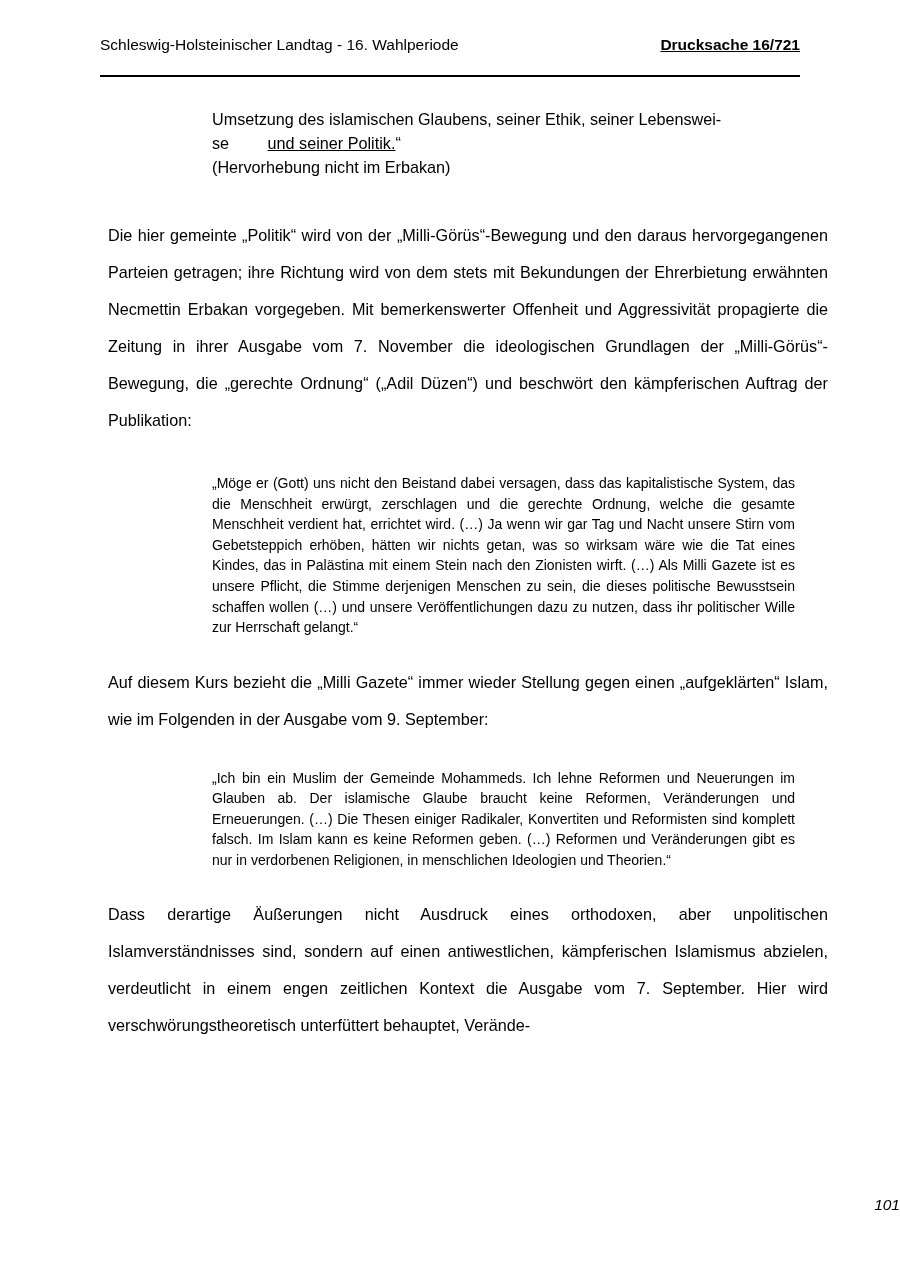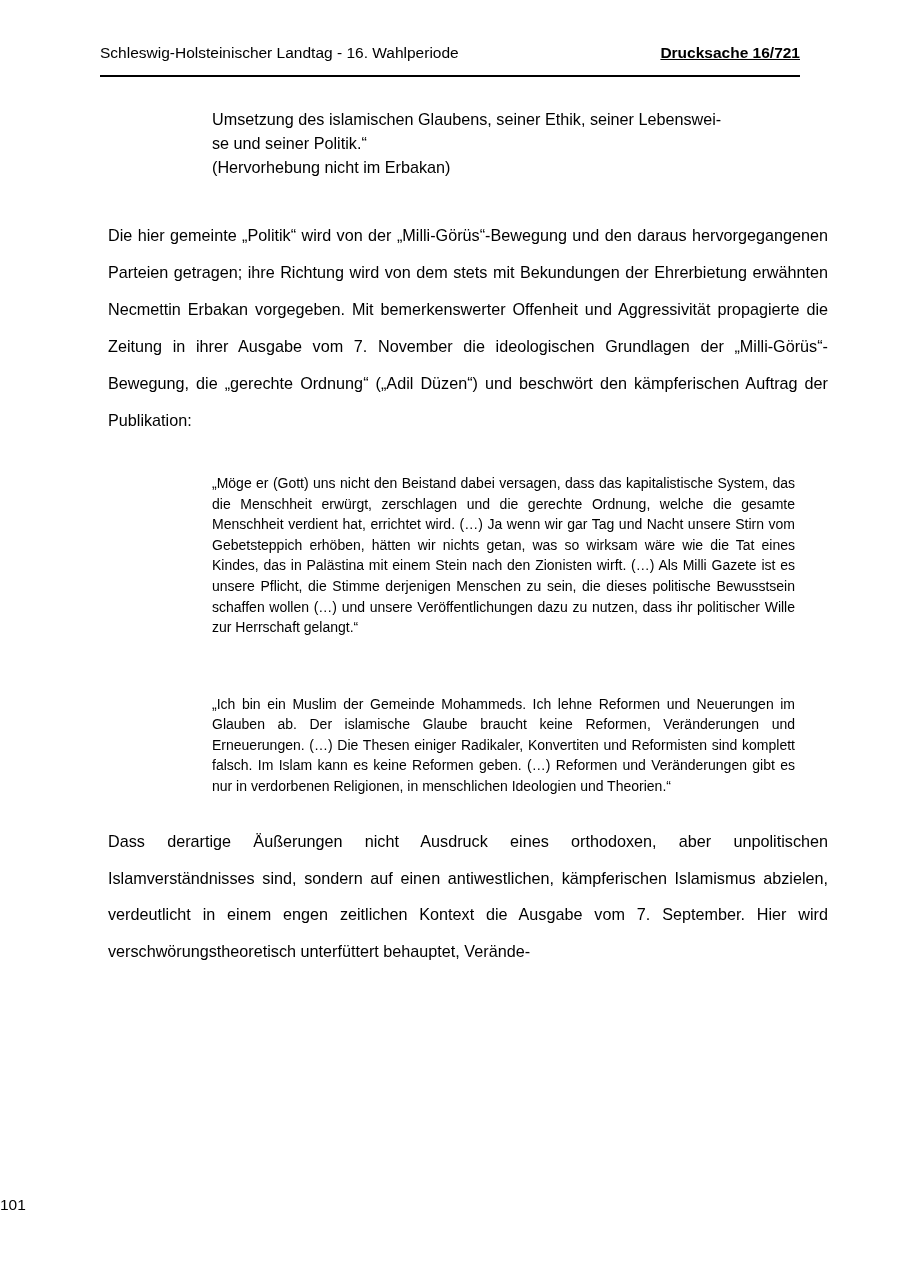--- a/index.html
+++ b/index.html
@@ -18,21 +18,21 @@
   .page {
     position: relative;
     width: 900px;
     height: 1273px;
     box-sizing: border-box;
   }
 
   
   .header {
     position: absolute;
-    top: 44px;
+    top: 36px;
     left: 100px;
     width: 700px;
     display: flex;
     align-items: baseline;
     justify-content: space-between;
     font-size: 15.5px;
   }
   .header-left {
     white-space: nowrap;
   }
@@ -84,34 +84,37 @@
   }
 
   .quote-top {
     margin-left: 212px;
     margin-right: 105px;
     font-size: 16.2px;
     line-height: 1.47;
   }
 
   .u {
+    text-decoration: underline;
+    margin-left: 34px;
   }
   .sp-26 { height: 26px; }
   .sp-30 { height: 30px; }
   .sp-34 { height: 34px; }
   .sp-38 { height: 38px; }
 
   
   .footer {
     position: absolute;
     top: 1196px;
     left: 0;
     width: 900px;
-    text-align: left;
+    text-align: right;
     font-size: 15.5px;
+    font-style: italic;
   }
 </style>
 </head>
 <body>
 
 <div class="page">
 
   <div class="header">
     <span class="header-left">Schleswig-Holsteinischer Landtag - 16. Wahlperiode</span>
     <span class="header-right">Drucksache 16/721</span>
@@ -129,20 +132,21 @@
     <div class="sp-38"></div>
 
     <p class="para">Die hier gemeinte „Politik“ wird von der „Milli-Görüs“-Bewegung und den daraus hervorgegangenen Parteien getragen; ihre Richtung wird von dem stets mit Bekundungen der Ehrerbietung erwähnten Necmettin Erbakan vorgegeben. Mit bemerkenswerter Offenheit und Aggressivität propagierte die Zeitung in ihrer Ausgabe vom 7. November die ideologischen Grundlagen der „Milli-Görüs“-Bewegung, die „gerechte Ordnung“ („Adil Düzen“) und beschwört den kämpferischen Auftrag der Publikation:</p>
 
     <div class="sp-34"></div>
 
     <p class="quote">„Möge er (Gott) uns nicht den Beistand dabei versagen, dass das kapitalistische System, das die Menschheit erwürgt, zerschlagen und die gerechte Ordnung, welche die gesamte Menschheit verdient hat, errichtet wird. (…) Ja wenn wir gar Tag und Nacht unsere Stirn vom Gebetsteppich erhöben, hätten wir nichts getan, was so wirksam wäre wie die Tat eines Kindes, das in Palästina mit einem Stein nach den Zionisten wirft. (…) Als Milli Gazete ist es unsere Pflicht, die Stimme derjenigen Menschen zu sein, die dieses politische Bewusstsein schaffen wollen (…) und unsere Veröffentlichungen dazu zu nutzen, dass ihr politischer Wille zur Herrschaft gelangt.“</p>
 
     <div class="sp-26"></div>
 
+    <p class="para">Auf diesem Kurs bezieht die „Milli Gazete“ immer wieder Stellung gegen einen „aufgeklärten“ Islam, wie im Folgenden in der Ausgabe vom 9. September:</p>
 
     <div class="sp-30"></div>
 
     <p class="quote">„Ich bin ein Muslim der Gemeinde Mohammeds. Ich lehne Reformen und Neuerungen im Glauben ab. Der islamische Glaube braucht keine Reformen, Veränderungen und Erneuerungen. (…) Die Thesen einiger Radikaler, Konvertiten und Reformisten sind komplett falsch. Im Islam kann es keine Reformen geben. (…) Reformen und Veränderungen gibt es nur in verdorbenen Religionen, in menschlichen Ideologien und Theorien.“</p>
 
     <div class="sp-26"></div>
 
     <p class="para">Dass derartige Äußerungen nicht Ausdruck eines orthodoxen, aber unpolitischen Islamverständnisses sind, sondern auf einen antiwestlichen, kämpferischen Islamismus abzielen, verdeutlicht in einem engen zeitlichen Kontext die Ausgabe vom 7. September. Hier wird verschwörungstheoretisch unterfüttert behauptet, Verände-</p>
 
   </div>

